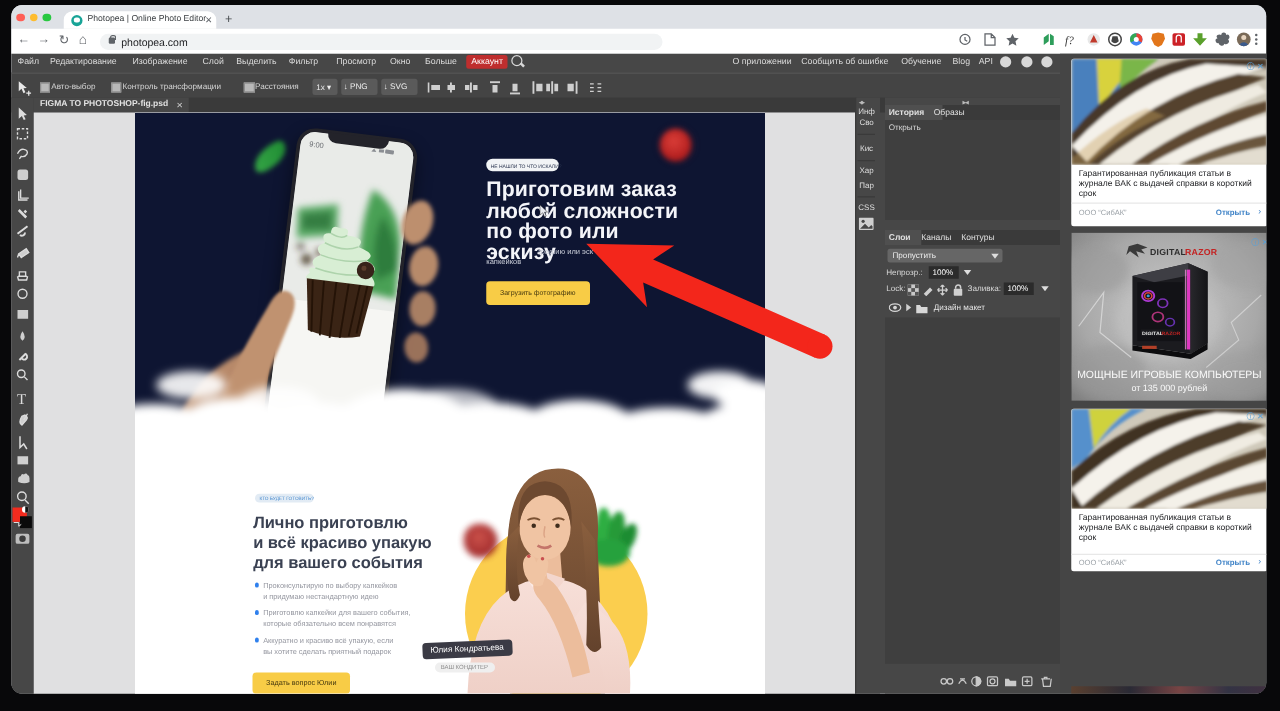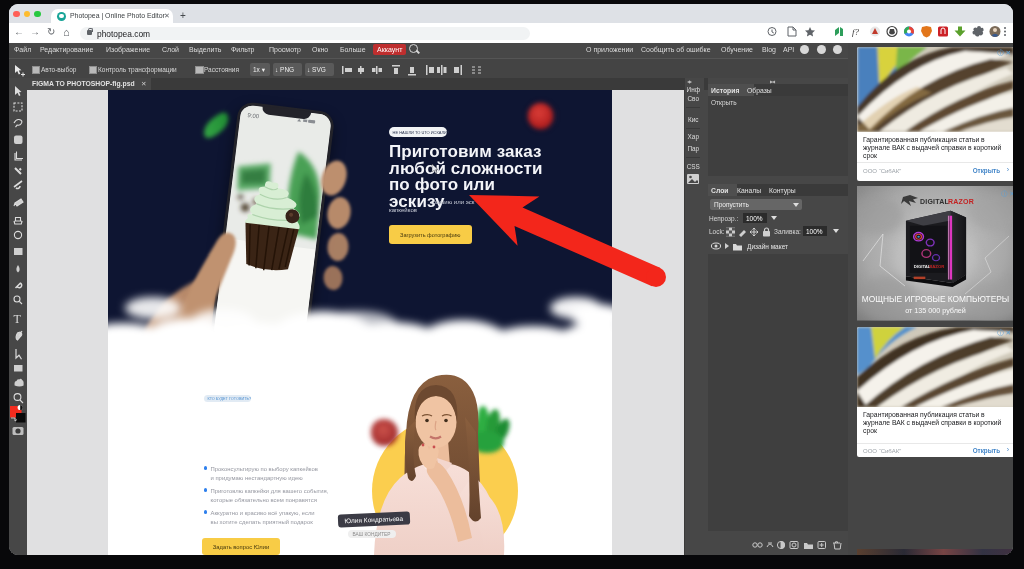--- a/index.html
+++ b/index.html
@@ -303,20 +303,21 @@
       <ellipse cx="478" cy="58" rx="26" ry="11" opacity=".95"></ellipse>
       <ellipse cx="500" cy="66" rx="27" ry="12"></ellipse>
       <ellipse cx="55" cy="58" rx="28" ry="11" opacity=".9"></ellipse>
       <ellipse cx="125" cy="72" rx="32" ry="13" opacity=".85"></ellipse>
       <ellipse cx="260" cy="75" rx="40" ry="14" opacity=".7"></ellipse>
     </g>
   </svg>
 
   <div class="a" style="left:96.8px;top:305.2px;width:47px;height:7px;background:#e2ebf4;border-radius:3.5px;"></div>
   <div class="a" style="left:100px;top:307px;font-size:3.8px;color:#4d8fd1;">КТО БУДЕТ ГОТОВИТЬ?</div>
+  <div class="a" style="left:95px;top:320px;width:180px;font-size:13.2px;line-height:16.2px;font-weight:bold;color:#3a4152;">Лично приготовлю<br>и всё красиво упакую<br>для вашего события</div>
   <div class="a" style="left:96px;top:376px;width:3.5px;height:3.5px;border-radius:50%;background:#2f80ed;"></div>
   <div class="a" style="left:103px;top:375px;font-size:5.9px;line-height:9px;color:#9597a0;">Проконсультирую по выбору капкейков<br>и придумаю нестандартную идею</div>
   <div class="a" style="left:96px;top:398px;width:3.5px;height:3.5px;border-radius:50%;background:#2f80ed;"></div>
   <div class="a" style="left:103px;top:397px;font-size:5.9px;line-height:9px;color:#9597a0;">Приготовлю капкейки для вашего события,<br>которые обязательно всем понравятся</div>
   <div class="a" style="left:96px;top:420px;width:3.5px;height:3.5px;border-radius:50%;background:#2f80ed;"></div>
   <div class="a" style="left:103px;top:419px;font-size:5.9px;line-height:9px;color:#9597a0;">Аккуратно и красиво всё упакую, если<br>вы хотите сделать приятный подарок</div>
   <div class="a" style="left:94.5px;top:448px;width:78px;height:17px;background:#f8cc46;border-radius:3px;"></div>
   <div class="a" style="left:94.5px;top:453.5px;width:78px;text-align:center;font-size:5.8px;color:#46390f;">Задать вопрос Юлии</div>
 
   <div class="a" style="left:264.5px;top:328px;width:146px;height:146px;border-radius:50%;background:#fbce4e;"></div>

